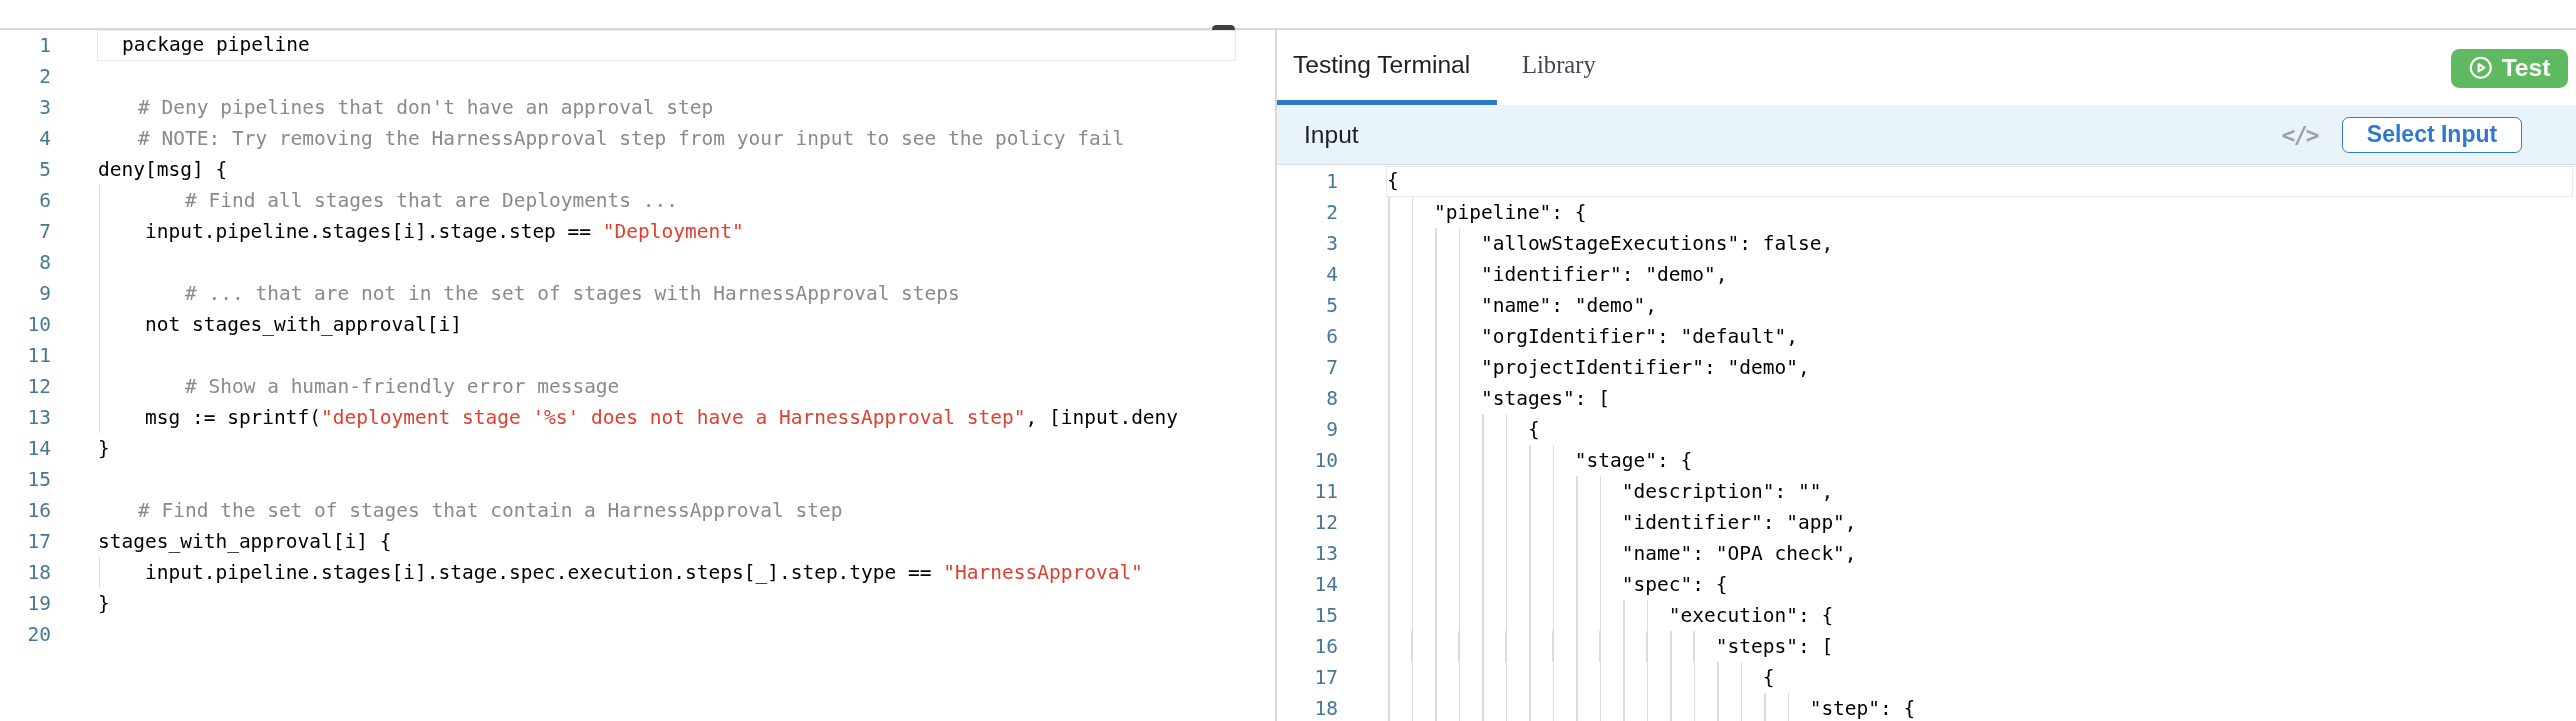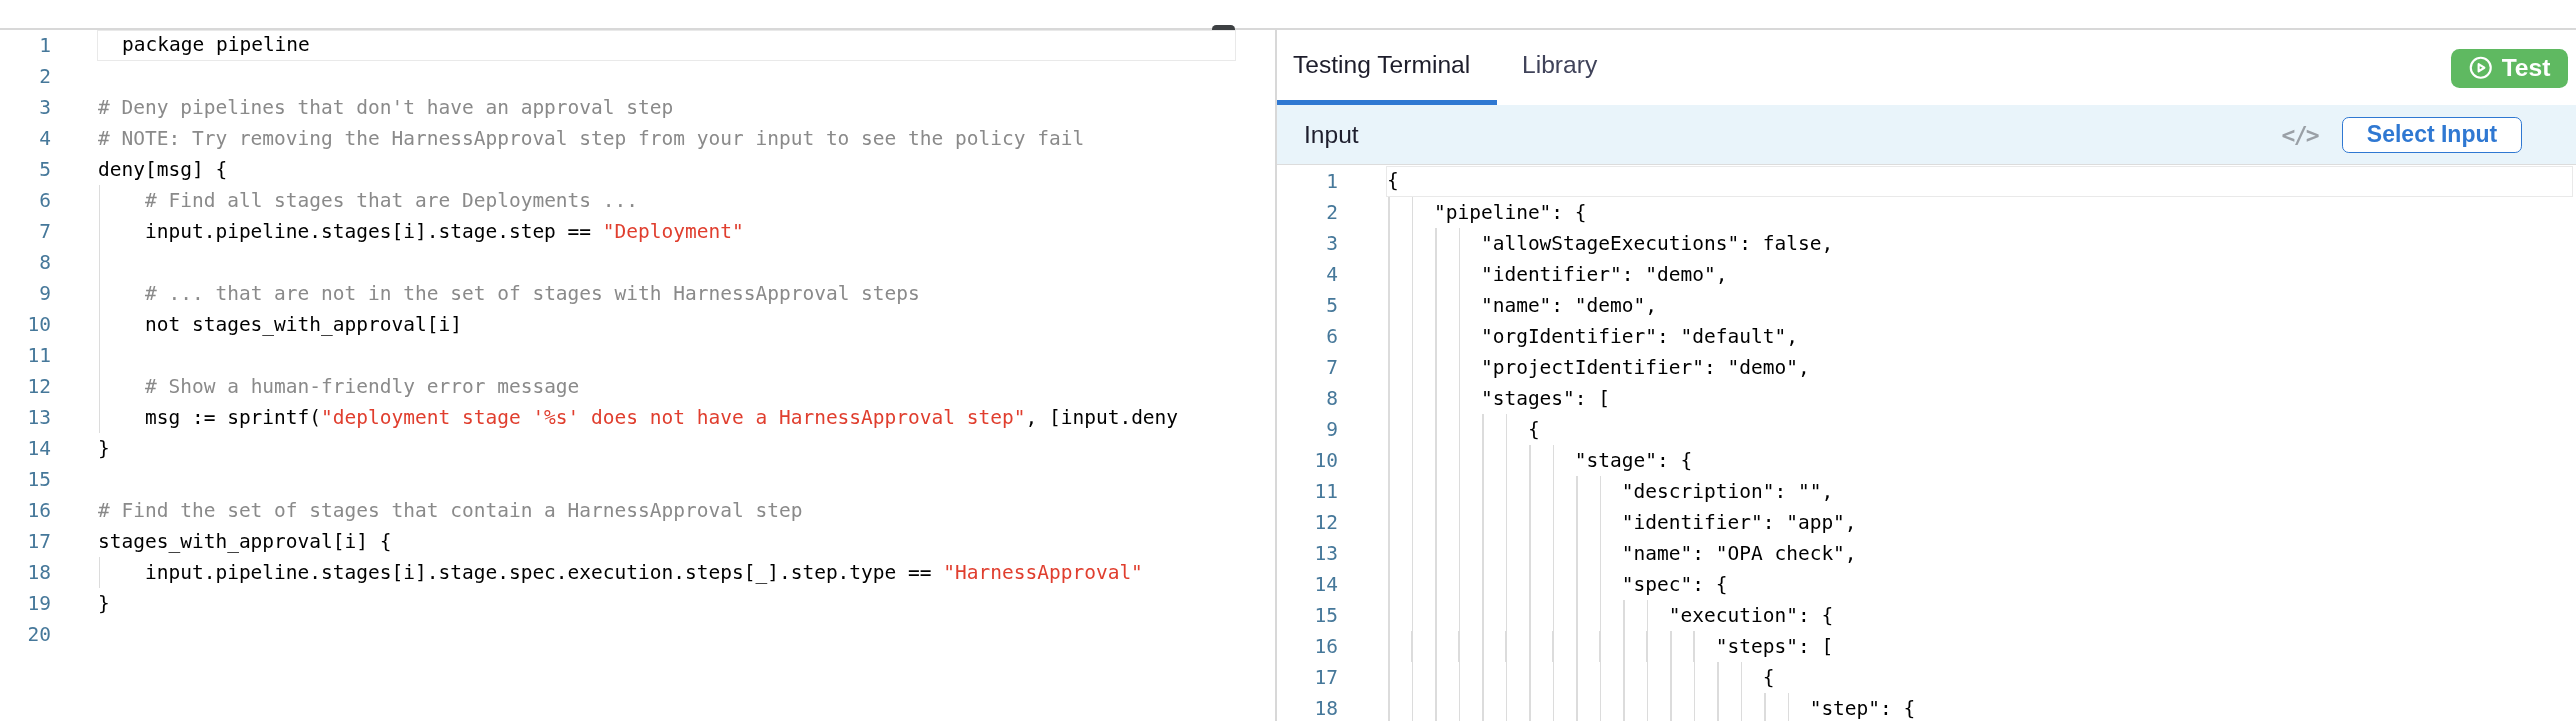--- a/index.html
+++ b/index.html
@@ -18,41 +18,41 @@
   
   .editor{position:absolute;background:#fff;}
   .cl{position:relative;height:31px;line-height:31px;
       font-family:"DejaVu Sans Mono","Liberation Mono",monospace;font-size:19.5px;white-space:pre;}
   .ln{position:absolute;top:0;text-align:right;color:var(--lnum,#46789a);}
   .ct{position:absolute;top:0;bottom:0;overflow:hidden;}
   .ct .guides{position:absolute;left:0.8px;top:0;bottom:0;width:var(--gw,0);
       background:repeating-linear-gradient(to right,#dcdcdc 0 1.7px,transparent 1.7px var(--gp,47px));}
   .cur .ct{border:1.7px solid #e9e9e9;line-height:27px;}
   .tok-code{color:#000000;}
-  .tok-comment{color:var(--comment,#8a8a8a);}
+  .tok-comment{color:var(--comment,#8a8a8a);margin-left:40px;}
   .tok-string{color:var(--string,#e03e2e);}
 
   
   #policy-editor{left:0;top:30px;width:1275px;height:692px;--gp:47px;}
   #policy-editor .ln{left:0;width:51px;}
   #policy-editor .ct{left:98px;right:39px;}
   #policy-editor .cur .ct{left:97px;padding-left:24px;}
 
   
   #json-editor{left:1277px;top:166px;width:1299px;height:556px;--gp:23.5px;}
   #json-editor .ln{left:0;width:61px;}
   #json-editor .ct{left:110px;right:3.4px;}
   #json-editor .cur .ct{left:109px;}
 
   
   .right-panel{position:absolute;left:1277px;top:30px;width:1299px;height:692px;}
   .tabs-row{position:absolute;left:0;top:0;width:100%;height:75px;background:#fff;}
   .tab{position:absolute;top:0;height:70px;display:flex;align-items:center;font-size:24.6px;cursor:pointer;}
   .tab-active{left:16px;font-weight:400;color:#1d1d2b;}
-  .tab-inactive{left:245px;font-weight:400;color:#40435a;}
+  .tab-inactive{left:245px;font-weight:400;color:#40435a;font-family:Liberation Serif, serif;}
   .tab-underline{position:absolute;left:0;top:70px;width:220px;height:5.1px;background:var(--accent,#2f78d2);}
   .test-btn{position:absolute;right:8.5px;top:18.7px;width:117px;height:39px;border-radius:8.5px;
       background:var(--green,#5fb961);color:#fff;font-weight:700;font-size:24.6px;
       display:flex;align-items:center;justify-content:center;gap:8.5px;border:none;cursor:pointer;
       font-family:"Liberation Sans",sans-serif;}
   .input-bar{position:absolute;left:0;top:75px;width:100%;height:59px;background:var(--inputbg,#e9f4fa);
       border-bottom:1.7px solid #dcdcdc;display:flex;align-items:center;}
   .input-title{margin-left:27px;font-size:24.6px;font-weight:500;color:#1e1e2d;}
   .input-spacer{flex:1;}
   .code-toggle{font-family:"DejaVu Sans Mono","Liberation Mono",monospace;color:#9aa0a6;

